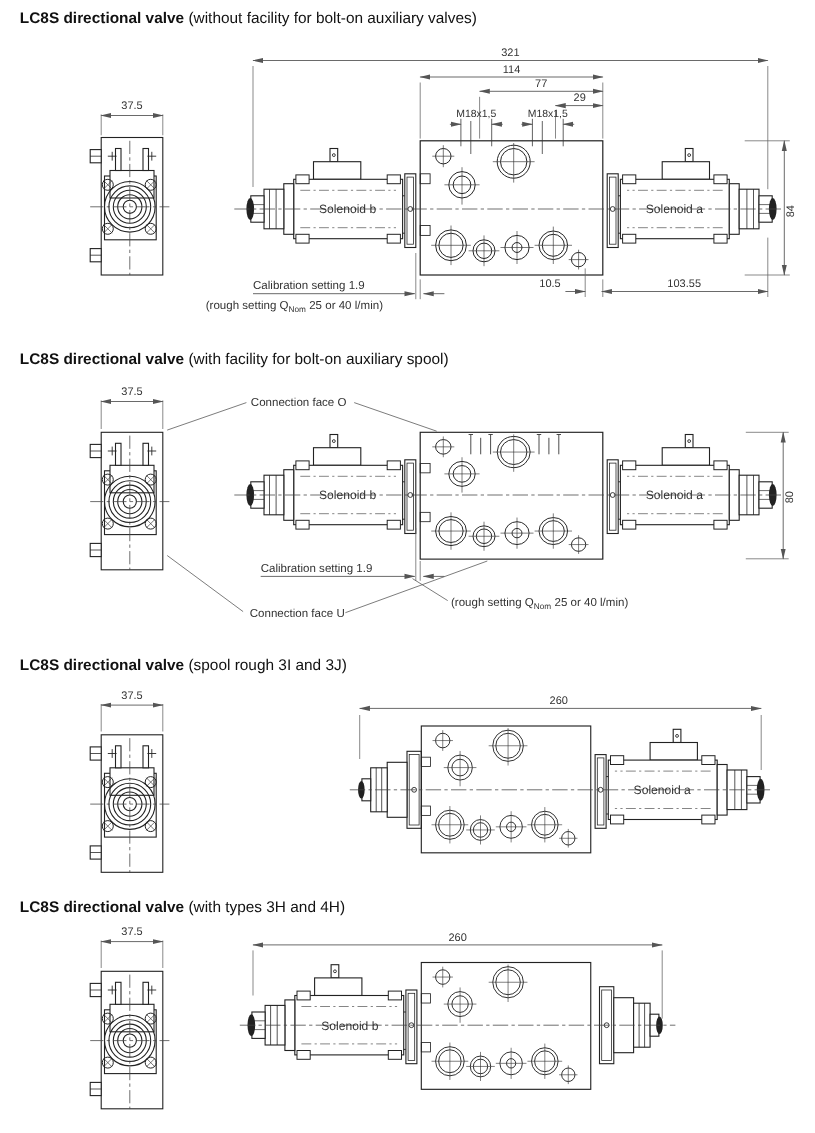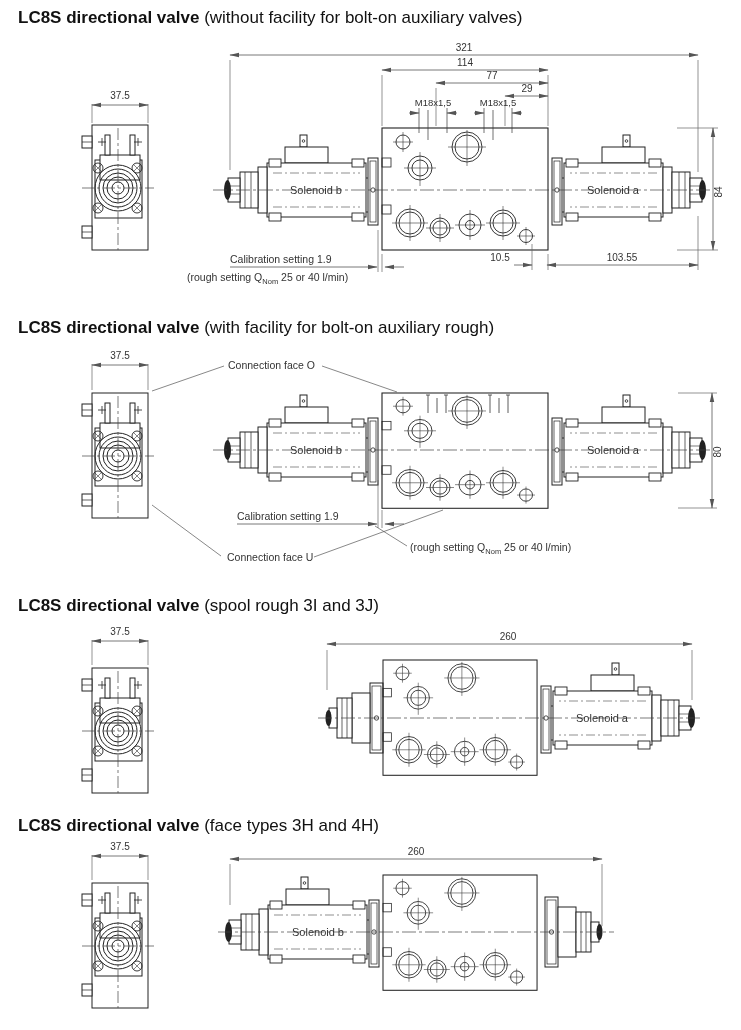--- a/index.html
+++ b/index.html
@@ -1,20 +1,20 @@
 <!DOCTYPE html>
 <html><head>
 <meta charset="utf-8">
 <style>
   html,body{margin:0;padding:0;}
   body{
     width:741px;height:1030px;position:relative;background:#ffffff;
     font-family:"Liberation Sans",sans-serif;overflow:hidden;
   }
-  .title{position:absolute;left:18px;font-size:17px;color:#111;white-space:nowrap;}
+  .title{position:absolute;left:18px;font-size:14px;color:#111;white-space:nowrap;}
   .title .b{font-weight:bold;}
   svg.drawing{position:absolute;left:0;display:block;}
   text{font-family:"Liberation Sans",sans-serif;fill:#333;}
   .dimtxt{font-size:10px;}
   .lbl{font-size:11px;}
   .note{font-size:10.5px;}
   .mtxt{font-size:9.5px;}
 </style>
 </head>
 <body>
@@ -192,21 +192,21 @@
     <path d="M378,230 V272 M382,254 V272" stroke="#666" stroke-width="0.7" fill="none"></path>
     <line x1="230" y1="267" x2="377" y2="267" stroke="#555" stroke-width="0.8" marker-end="url(#arr)"></line>
     <line x1="404" y1="267" x2="385" y2="267" stroke="#555" stroke-width="0.8" marker-end="url(#arr)"></line>
     <text class="note" x="230" y="263">Calibration setting 1.9</text>
     <text class="note" x="187" y="281"><tspan>(rough setting Q</tspan><tspan dy="2.5" font-size="7.5">Nom</tspan><tspan dy="-2.5" font-size="10.5"> 25 or 40 l/min)</tspan></text>
   </g>
 </svg>
 
 <div class="title" style="top:318px">
   <span class="b">LC8S directional valve</span>
-  <span>(with facility for bolt-on auxiliary rough)</span>
+  <span>(with facility for bolt-on auxiliary spool)</span>
 </div>
 
 <svg class="drawing" style="top:350px" width="741" height="235" viewBox="0 350 741 235">
   <g>
     <use href="#sideview" x="82" y="368"></use>
     <g>
       <path d="M92,390 V364 M148,390 V364" stroke="#666" stroke-width="0.7" fill="none"></path>
       <line x1="92" y1="365" x2="148" y2="365" stroke="#555" stroke-width="0.8" marker-start="url(#arr)" marker-end="url(#arr)"></line>
       <text class="dimtxt" x="120" y="359" text-anchor="middle">37.5</text>
     </g>
@@ -271,21 +271,21 @@
     <use href="#endcap" transform="translate(327,683)"></use>
     <use href="#valveblock" transform="translate(383,660) scale(0.928,0.945)"></use>
     <use href="#solenoid" transform="translate(694,663) scale(-1,1)"></use>
     <path d="M318,718 H702" stroke="#444" stroke-width="0.7" stroke-dasharray="14 3 3 3" fill="none"></path>
     <text class="lbl" x="602" y="722" text-anchor="middle">Solenoid a</text>
   </g>
 </svg>
 
 <div class="title" style="top:816px">
   <span class="b">LC8S directional valve</span>
-  <span>(face types 3H and 4H)</span>
+  <span>(with types 3H and 4H)</span>
 </div>
 
 <svg class="drawing" style="top:838px" width="741" height="192" viewBox="0 838 741 192">
   <g>
     <use href="#sideview" x="82" y="858"></use>
     <g>
       <path d="M92,880 V855 M148,880 V855" stroke="#666" stroke-width="0.7" fill="none"></path>
       <line x1="92" y1="856" x2="148" y2="856" stroke="#555" stroke-width="0.8" marker-start="url(#arr)" marker-end="url(#arr)"></line>
       <text class="dimtxt" x="120" y="850" text-anchor="middle">37.5</text>
     </g>

